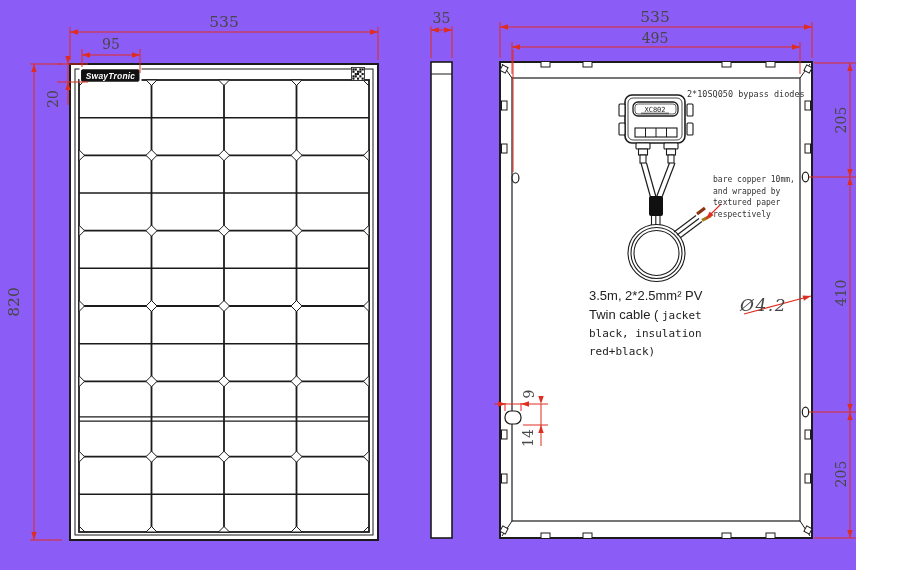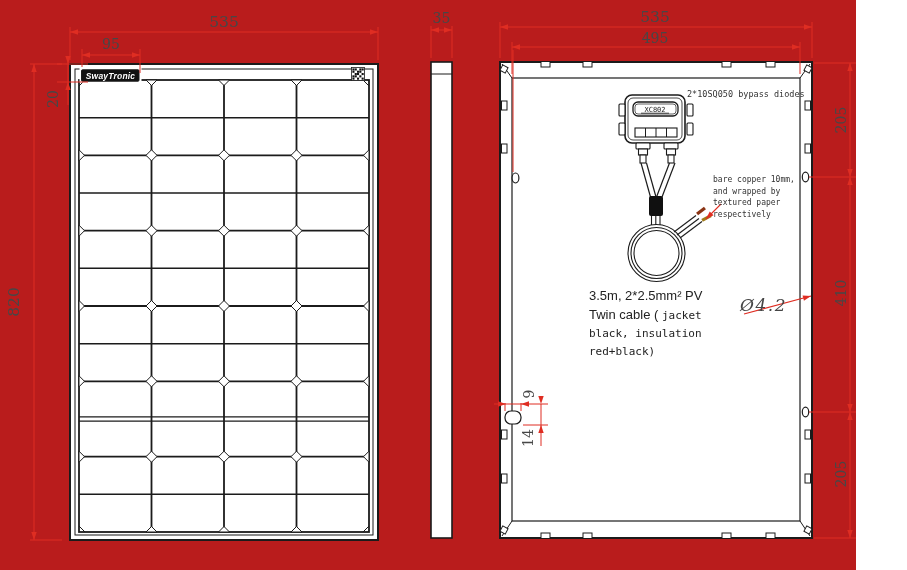--- a/index.html
+++ b/index.html
@@ -1,16 +1,16 @@
 <!DOCTYPE html>
 <html><head>
 <meta charset="utf-8">
 <style>
   html,body{margin:0;padding:0;background:#ffffff;}
-  #stage{position:relative;width:856px;height:570px;background:#b91c1c;overflow:hidden;
+  #stage{position:relative;width:856px;height:570px;background:#8b5cf6;overflow:hidden;
          font-family:"Liberation Sans",sans-serif;}
   svg{display:block;}
   text{user-select:none;}
   .dim    {font-family:"DejaVu Serif",serif;font-size:14px;fill:#474747;}
   .dim-lg {font-family:"DejaVu Serif",serif;font-size:15.5px;fill:#474747;}
   .note   {font-family:"DejaVu Sans Mono",monospace;font-size:8.5px;fill:#333;}
   .note2  {font-family:"DejaVu Sans Mono",monospace;font-size:8px;fill:#333;}
   .cable-sans{font-family:"Liberation Sans",sans-serif;font-size:13px;fill:#222;}
   .cable-mono{font-family:"DejaVu Sans Mono",monospace;font-size:11px;fill:#222;}
   .dia    {font-family:"DejaVu Serif",serif;font-style:italic;font-size:17px;fill:#454545;letter-spacing:1.5px;}

